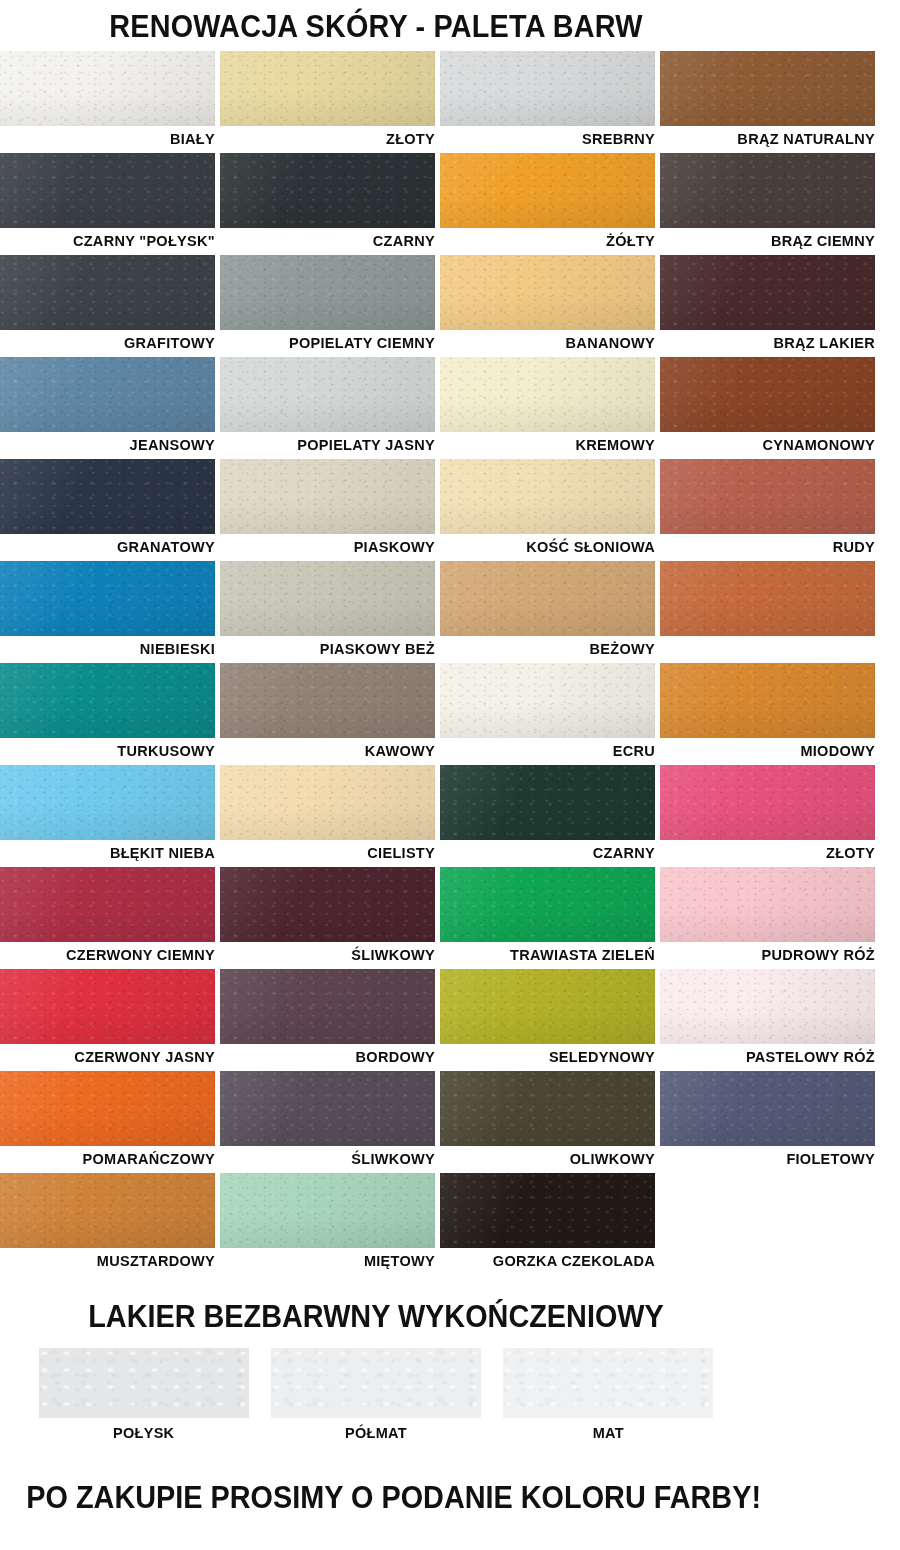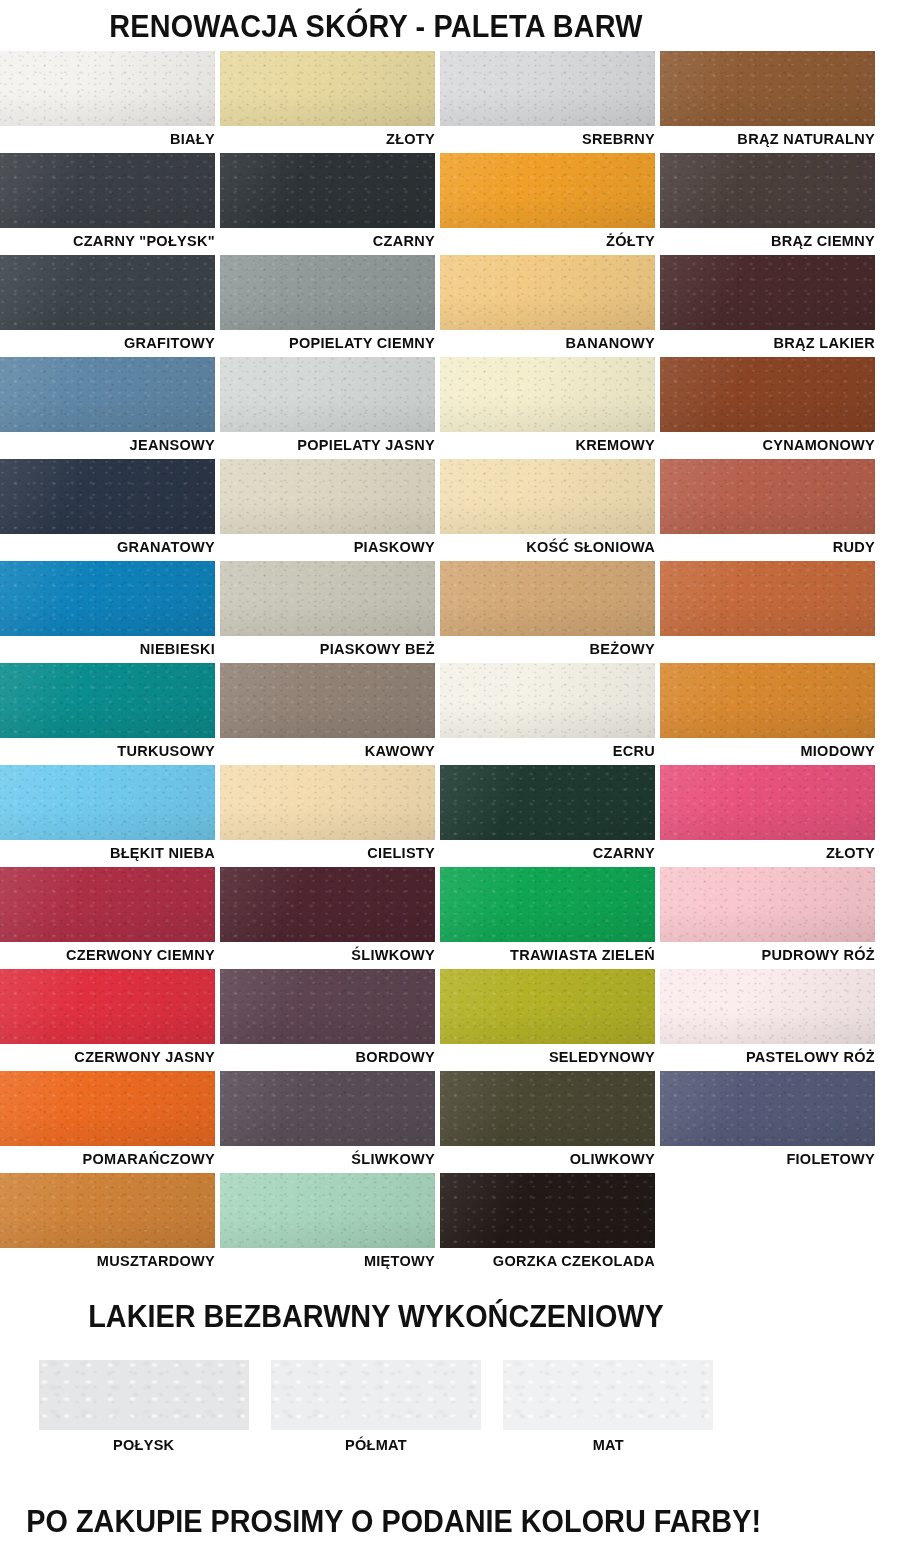--- a/index.html
+++ b/index.html
@@ -120,21 +120,21 @@
     letter-spacing: 0.3px;
     line-height: 27px;
     height: 27px;
     white-space: nowrap;
     color: #0d0d0d;
   }
 
   
   .varnish-wrap {
     width: 675px;
-    margin: 16px auto;
+    margin: 4px auto;
     padding-top: 12px;
     display: grid;
     grid-template-columns: repeat(3, 1fr);
     column-gap: 22px;
   }
 
   .varnish-chip {
     width: 100%;
     height: 70px;
     position: relative;

